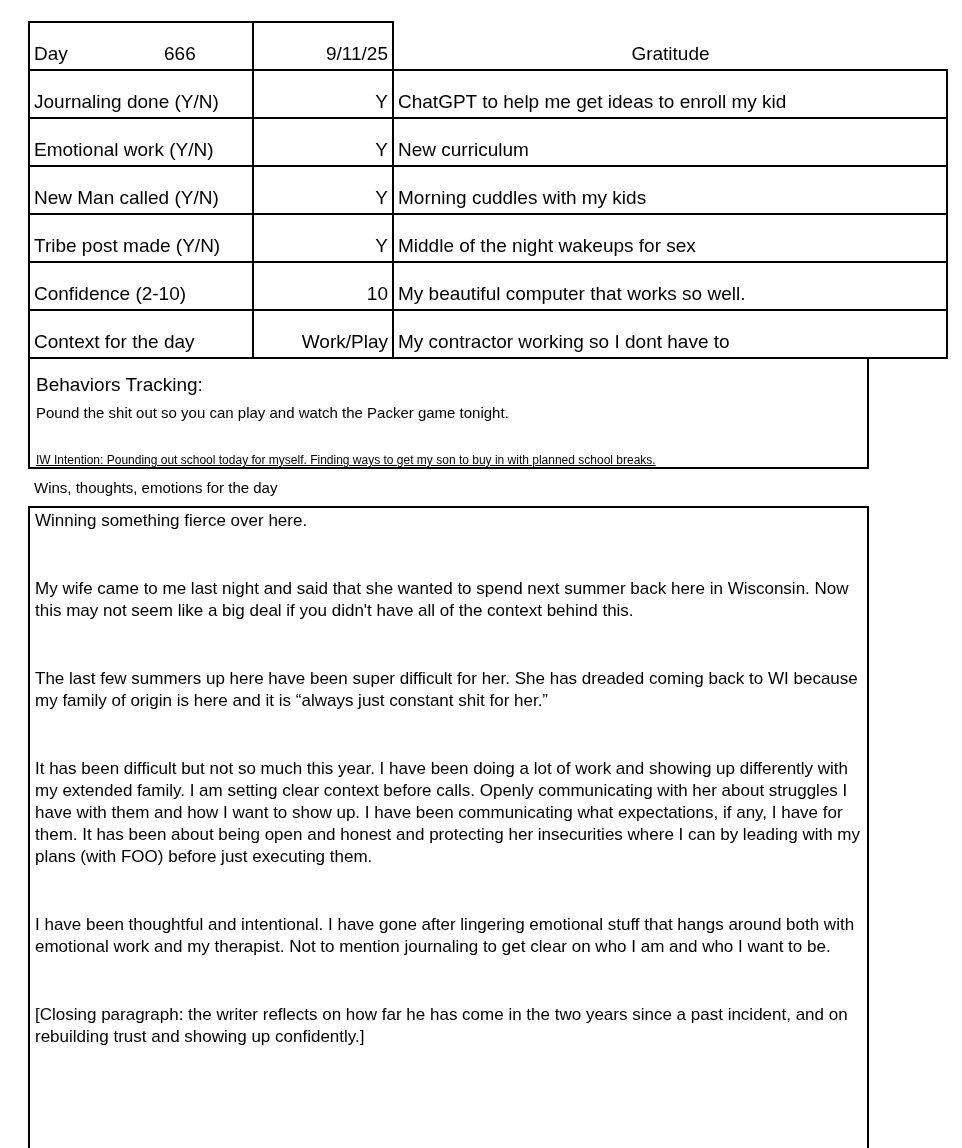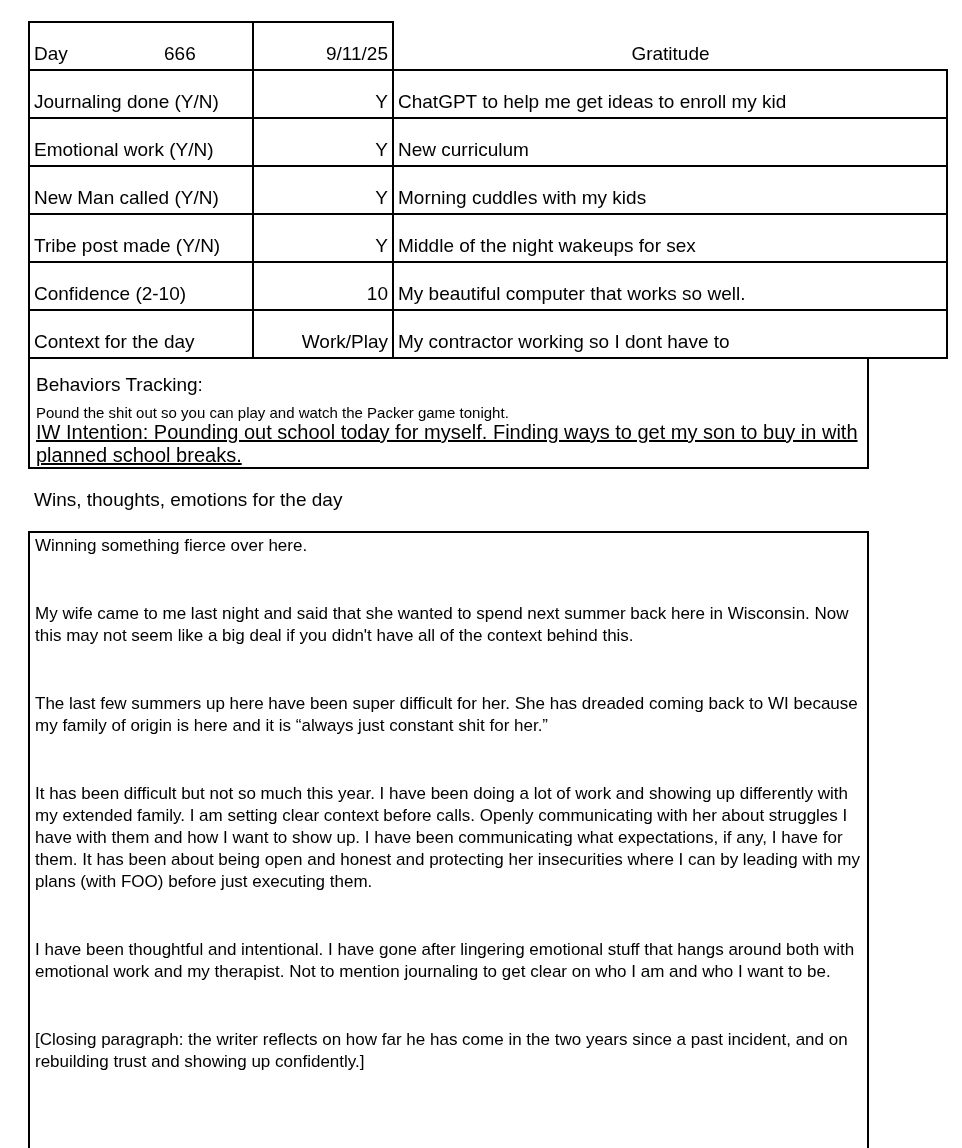--- a/index.html
+++ b/index.html
@@ -8,22 +8,22 @@
   table.log { border-collapse: collapse; width: 917px; table-layout: fixed; }
   table.log td { border: 2px solid #000; height: 42px; padding: 0 4px; font-size: 19px; vertical-align: bottom; padding-bottom: 4px; white-space: nowrap; overflow: hidden; }
   table.log td.c1 { width: 214px; }
   table.log td.c2 { width: 130px; text-align: right; }
   table.log td.c3 { width: 545px; }
   .head-row td.c3 { border-top: none; border-right: none; text-align: center; }
   .day-label { display: inline-block; width: 130px; }
   .behaviors { border: 2px solid #000; border-top: none; height: 108px; padding: 0 6px; position: relative; }
   .beh-title { font-size: 19px; padding-top: 15px; }
   .beh-line { font-size: 15px; margin-top: 8px; }
-  .beh-intent { font-size: 20px; position: absolute; bottom: 0; left: 6px; text-decoration: underline; }
-  .wins-title { font-size: 19px; padding: 20px 6px; }
+  .beh-intent { font-size: 12px; position: absolute; bottom: 0; left: 6px; text-decoration: underline; }
+  .wins-title { font-size: 15px; padding: 10px 6px; }
   .wins-box { border: 2px solid #000; height: 640px; padding: 2px 5px; font-size: 17px; line-height: 22px; }
   .wins-box p { margin: 0 0 46px 0; }
 </style>
 </head>
 <body>
 
 <div class="grid">
   <table class="log">
     <tbody>
         <tr class="head-row">

